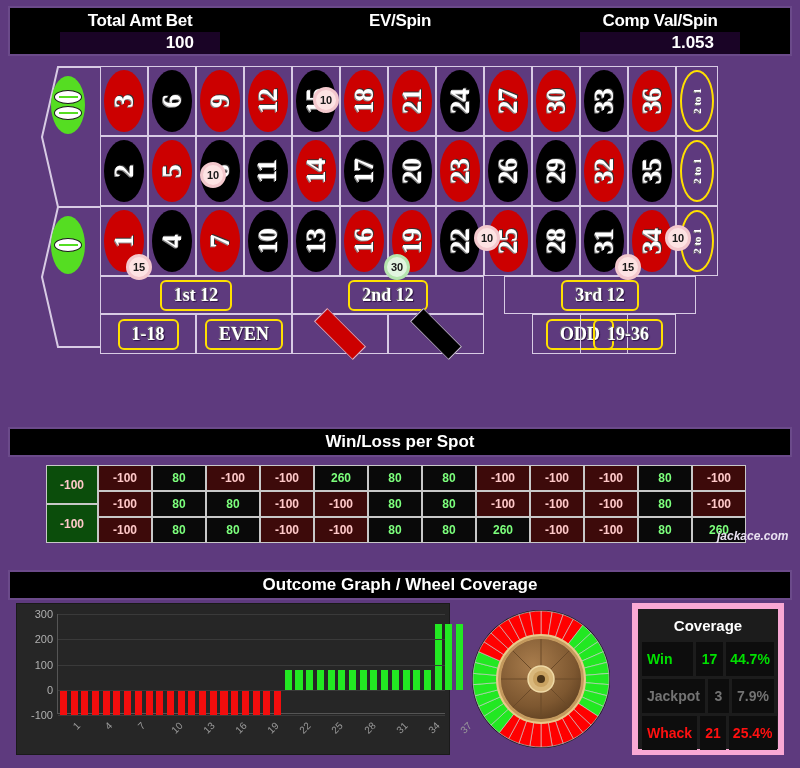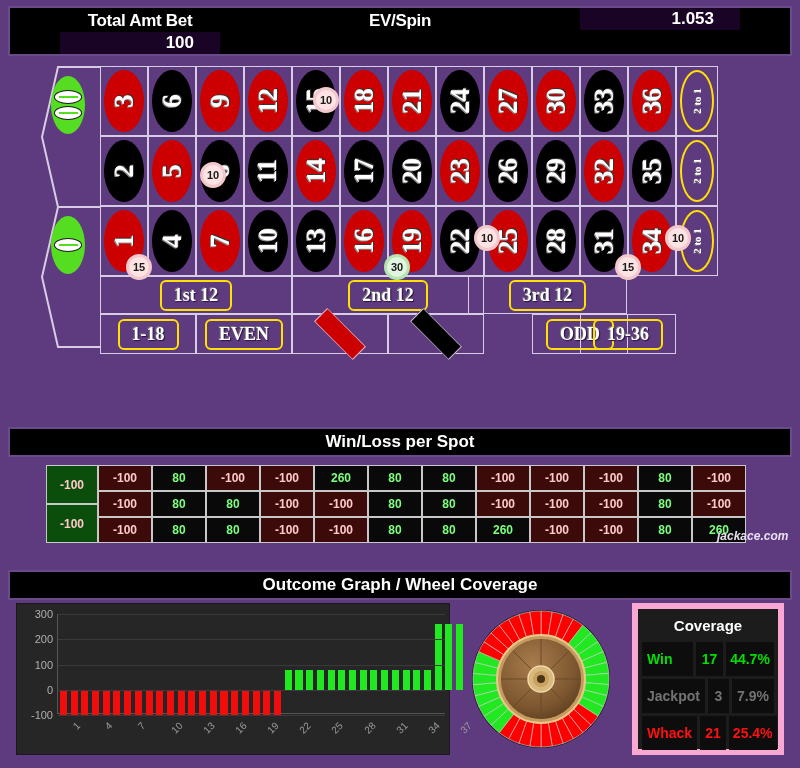--- a/index.html
+++ b/index.html
@@ -222,20 +222,21 @@
   <div class="stat-col">
     <div class="stat-label">Total Amt Bet</div>
     <div class="stat-valbox">
       <div class="stat-value">100</div>
     </div>
   </div>
   <div class="stat-col">
     <div class="stat-label">EV/Spin</div>
   </div>
   <div class="stat-col">
+    <div class="stat-label">Comp Val/Spin</div>
     <div class="stat-valbox">
       <div class="stat-value">1.053</div>
     </div>
   </div>
 </div>
 
 <div class="table-area">
   <svg width="800" height="335" style="position:absolute;left:0;top:0;">
     <path class="felt-line" d="M 100 9 L 58 9 L 42 79 L 58 149 L 100 149"></path>
     <path class="felt-line" d="M 100 149 L 58 149 L 42 219 L 58 289 L 100 289"></path>
@@ -446,21 +447,21 @@
         <div class="col-bet-oval">
           <span>2 to 1</span>
         </div>
       </div>
       <div class="dozen-cell" style="left: 0px; top: 210px; width: 192px;">
         <div class="pill">1st 12</div>
       </div>
       <div class="dozen-cell" style="left: 192px; top: 210px; width: 192px; text-align: right;">
         <div class="pill">2nd 12</div>
       </div>
-      <div class="dozen-cell" style="left: 368px; top: 210px; width: 159px;">
+      <div class="dozen-cell" style="left: 404px; top: 210px; width: 192px;">
         <div class="pill">3rd 12</div>
       </div>
       <div class="outside-cell" style="left: 0px; top: 248px; width: 96px;">
         <div class="pill">1-18</div>
       </div>
       <div class="outside-cell" style="left: 96px; top: 248px; width: 96px;">
         <div class="pill">EVEN</div>
       </div>
       <div class="outside-cell" style="left: 192px; top: 248px; width: 96px;">
         <div class="diamond red"></div>

